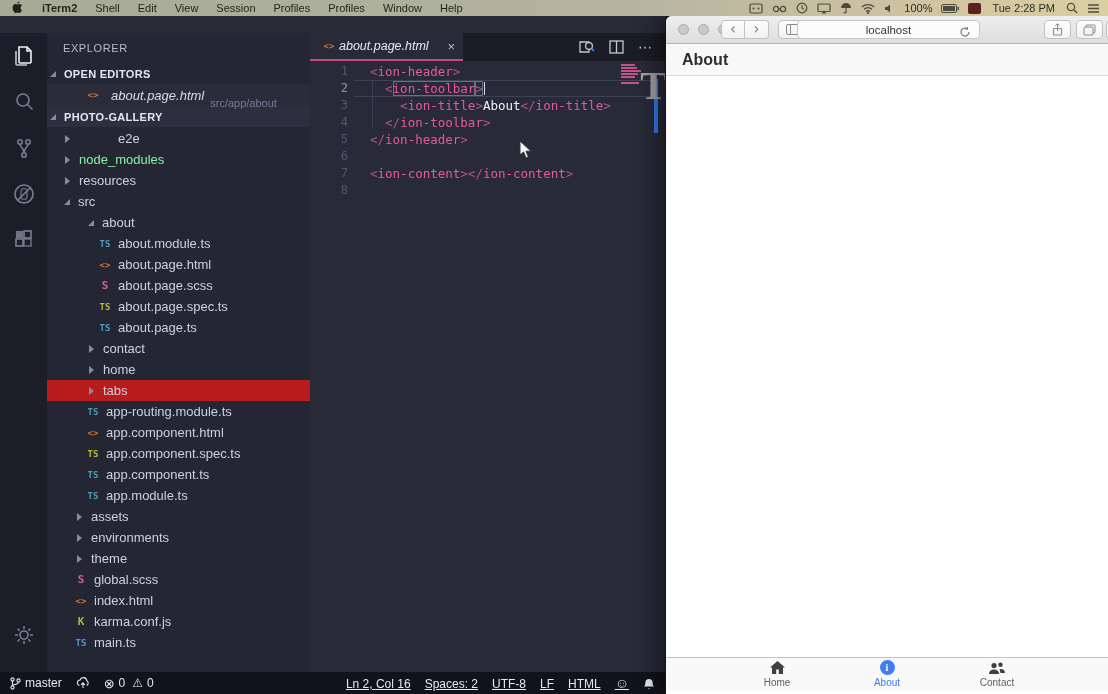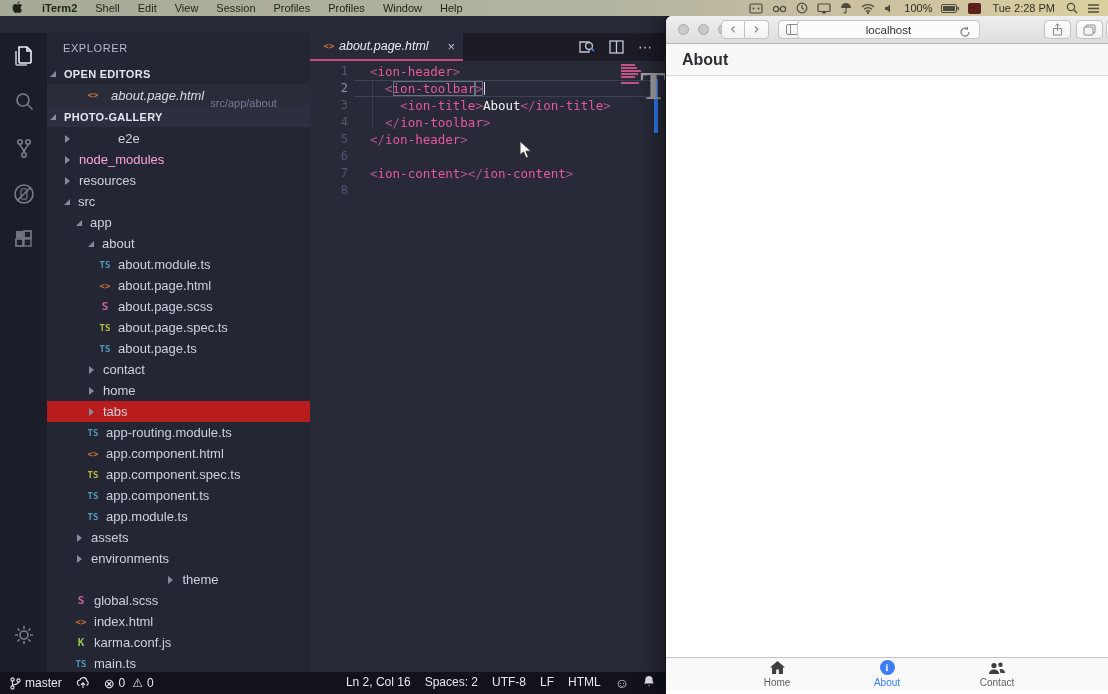--- a/index.html
+++ b/index.html
@@ -45,21 +45,21 @@
   .section-hdr { height:21px; display:flex; align-items:center; font-size:11px; font-weight:bold; color:#e4e7f0; letter-spacing:.3px; }
   .section-hdr .tw { margin:0 4px 0 4px; }
   #open-editors-hdr { background:#242633; }
   #project-hdr { background:#2d2f3e; }
   #open-editor-row { height:22px; display:flex; align-items:center; padding-left:38px; background:#2a2c3a; }
   #open-editor-row .fname { font-style:italic; font-size:13px; color:#d7dbe6; margin:0 6px 0 5px; }
   #open-editor-row .fpath { font-size:11px; color:#767d99;margin-top:16px; }
   #file-tree { position:absolute; left:0; right:0; top:95px; bottom:0; }
   .tree-row { height:21px; display:flex; align-items:center; font-size:13px; color:#ccd1de; }
   .tree-row.selected { background:#b91c1c; }
-  .tree-row.dim .lbl { color:#f9a8d4; }
+  .tree-row.dim .lbl { color:#86efac; }
   .tw { width:0; height:0; flex:none; }
   .tw.col { border-left:5px solid #868ba0; border-top:4px solid transparent; border-bottom:4px solid transparent; margin:0 9px 0 4px; }
   .tw.exp { border-bottom:6px solid #868ba0; border-left:6px solid transparent; margin:0 8px 0 3px; }
   .fi { width:16px; flex:none; font-size:9px; font-weight:bold; text-align:center; margin-right:5px; font-family:"DejaVu Sans Mono",monospace; }
   .fi.ts { color:#519aba; } .fi.spec { color:#b8b840; } .fi.html { color:#d77438; }
   .fi.scss { color:#cc6699; font-size:11px; } .fi.karma { color:#8bc34a; font-size:11px; }
 
   
   #editorgroup { flex:1; display:flex; flex-direction:column; position:relative; background:#282a38; }
   #tabbar { height:28px; background:#1b1c26; display:flex; align-items:stretch; position:relative; }
@@ -85,21 +85,21 @@
   #minimap { position:absolute; right:18px; top:3px; width:26px; }
   #minimap .mm { height:2px; margin-bottom:1px; background:#c05585; }
   #scroll-artifact { position:absolute; right:7px; top:18px; width:4px; height:54px; background:#2f7bf0; }
   #ghost-T { position:absolute; right:-2px; top:5px; font-size:40px; font-weight:bold; color:#a0a0a3; font-family:"Liberation Serif",serif; line-height:1; }
   #mouse-cursor { position:absolute; left:209px; top:79px; }
 
   
   #vs-statusbar { position:absolute; left:0; bottom:0; width:665px; height:22px; background:#11121b;
     display:flex; align-items:center; color:#e7e9f0; font-size:12px; }
   .sb-item { display:flex; align-items:center; gap:4px; padding:0 7px; height:100%; }
-  #sb-right { margin-left:auto; display:flex; align-items:flex-start; }
+  #sb-right { margin-left:auto; display:flex; align-items:flex-end;text-decoration:underline; }
   #vs-statusbar svg { display:block; }
 
   
   #safari { position:absolute; left:666px; top:16px; width:442px; height:678px; background:#fff;
     border-top-left-radius:6px; box-shadow:-8px 0 22px rgba(0,0,0,.45); overflow:hidden; }
   #sf-toolbar { position:absolute; left:0; top:0; width:100%; height:28px;
     background:linear-gradient(#eeeeee,#dedede); border-bottom:1px solid #b5b5b5;
     display:flex; align-items:center; }
   #sf-toolbar .tl-dots { top:8px; }
   .sf-btn { height:19px; border:1px solid #c2c2c2; border-radius:4px; background:linear-gradient(#fdfdfd,#f2f2f2);
@@ -265,24 +265,20 @@
               <span class="lbl">node_modules</span>
             </div>
             <div class="tree-row" style="padding-left: 14px;">
               <span class="tw col"></span>
               <span class="lbl">resources</span>
             </div>
             <div class="tree-row" style="padding-left: 14px;">
               <span class="tw exp"></span>
               <span class="lbl">src</span>
             </div>
-            <div class="tree-row" style="padding-left: 26px;">
-              <span class="tw exp"></span>
-              <span class="lbl">app</span>
-            </div>
             <div class="tree-row" style="padding-left: 38px;">
               <span class="tw exp"></span>
               <span class="lbl">about</span>
             </div>
             <div class="tree-row" style="padding-left: 50px;">
               <span class="fi ts">TS</span>
               <span class="lbl">about.module.ts</span>
             </div>
             <div class="tree-row" style="padding-left: 50px;">
               <span class="fi html">&lt;&gt;</span>
@@ -333,21 +329,21 @@
               <span class="lbl">app.module.ts</span>
             </div>
             <div class="tree-row" style="padding-left: 26px;">
               <span class="tw col"></span>
               <span class="lbl">assets</span>
             </div>
             <div class="tree-row" style="padding-left: 26px;">
               <span class="tw col"></span>
               <span class="lbl">environments</span>
             </div>
-            <div class="tree-row" style="padding-left: 26px; justify-content: center;">
+            <div class="tree-row" style="padding-left: 26px;">
               <span class="tw col"></span>
               <span class="lbl">theme</span>
             </div>
             <div class="tree-row" style="padding-left: 26px;">
               <span class="fi scss">S</span>
               <span class="lbl">global.scss</span>
             </div>
             <div class="tree-row" style="padding-left: 26px;">
               <span class="fi html">&lt;&gt;</span>
               <span class="lbl">index.html</span>

